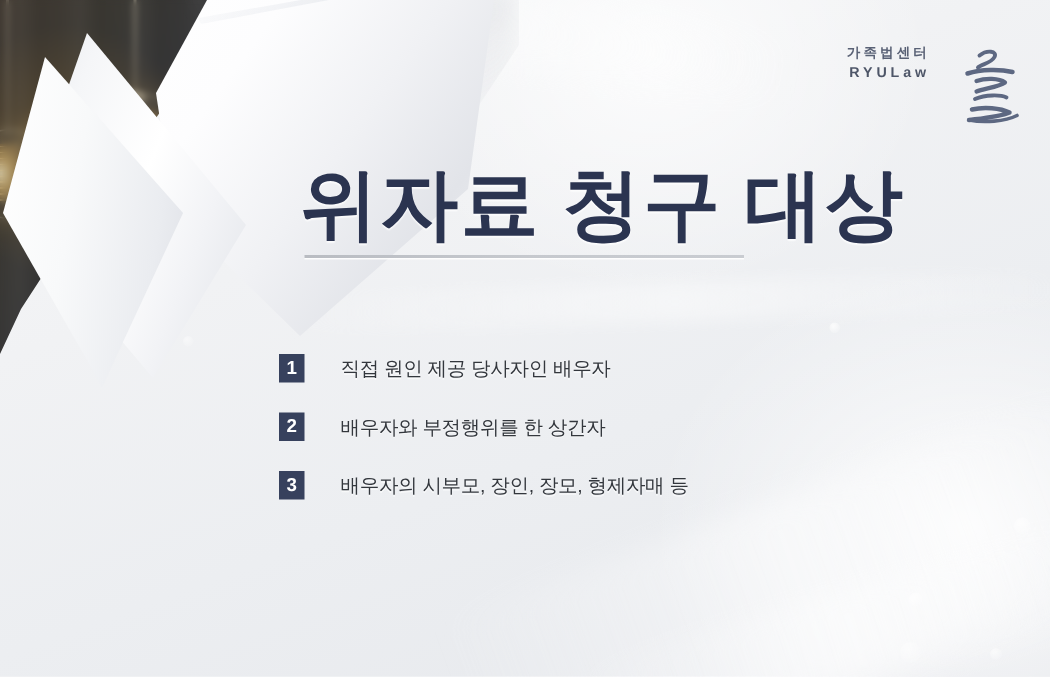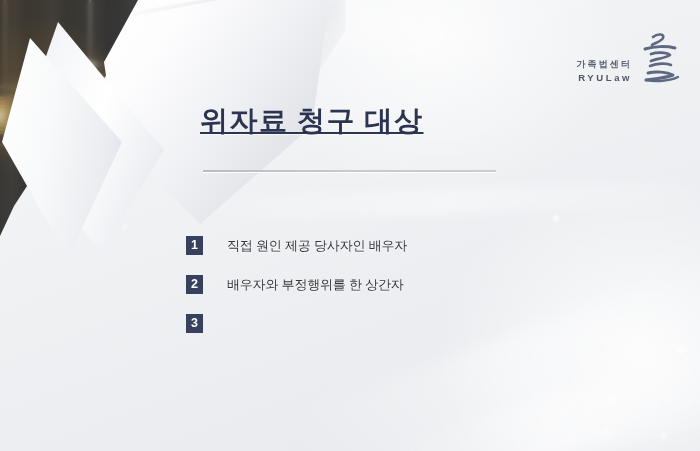--- a/index.html
+++ b/index.html
@@ -157,22 +157,22 @@
     background: linear-gradient(140deg, rgba(255,255,255,0.0), rgba(200,206,216,0.55), rgba(255,255,255,0.0));
     clip-path: polygon(2px 26px, 150px 0, 148px 3px, 4px 30px);
     filter: blur(.8px);
   }
 
   
   .logo-wrap {
     position: absolute;
     right: 20px; top: 30px;
     display: flex;
-    align-items: flex-end;
-    gap: 8px;
+    align-items: flex-start;
+    gap: 20px;
   }
   .logo-text {
     text-align: right;
     line-height: 1.22;
     padding-bottom: 2px;
   }
   .logo-kr {
     font-size: 9px;
     letter-spacing: 2.1px;
     color: #596175;
@@ -190,27 +190,26 @@
   .logo-mark {
     width: 40px; height: 56px;
     display: block;
   }
 
   
   .title {
     position: absolute;
     left: 200px; top: 102px;
     font-family: "Liberation Serif", "DejaVu Serif", serif;
-    font-size: 28px;
+    font-size: 52px;
     font-weight: 700;
     color: #2b3450;
     letter-spacing: 1.5px;
     white-space: nowrap;
     text-shadow: 0 1px 1px rgba(255,255,255,0.75);
-    text-decoration: underline;
   }
   .title-rule {
     position: absolute;
     left: 203px; top: 170px;
     width: 293px; height: 2px;
     background: linear-gradient(90deg, #b9bcc2 0%, #c6c9ce 50%, #c9ccd1 100%);
     box-shadow: 0 1px 0 rgba(255,255,255,0.9);
   }
 
   
@@ -320,16 +319,17 @@
     <div class="list-item">
       <div class="badge">1</div>
       <div class="item-text">직접 원인 제공 당사자인 배우자</div>
     </div>
     <div class="list-item">
       <div class="badge">2</div>
       <div class="item-text">배우자와 부정행위를 한 상간자</div>
     </div>
     <div class="list-item">
       <div class="badge">3</div>
+      <div class="item-text">배우자의 시부모, 장인, 장모, 형제자매 등</div>
     </div>
   </div>
 
 </div>
 
 </body></html>

